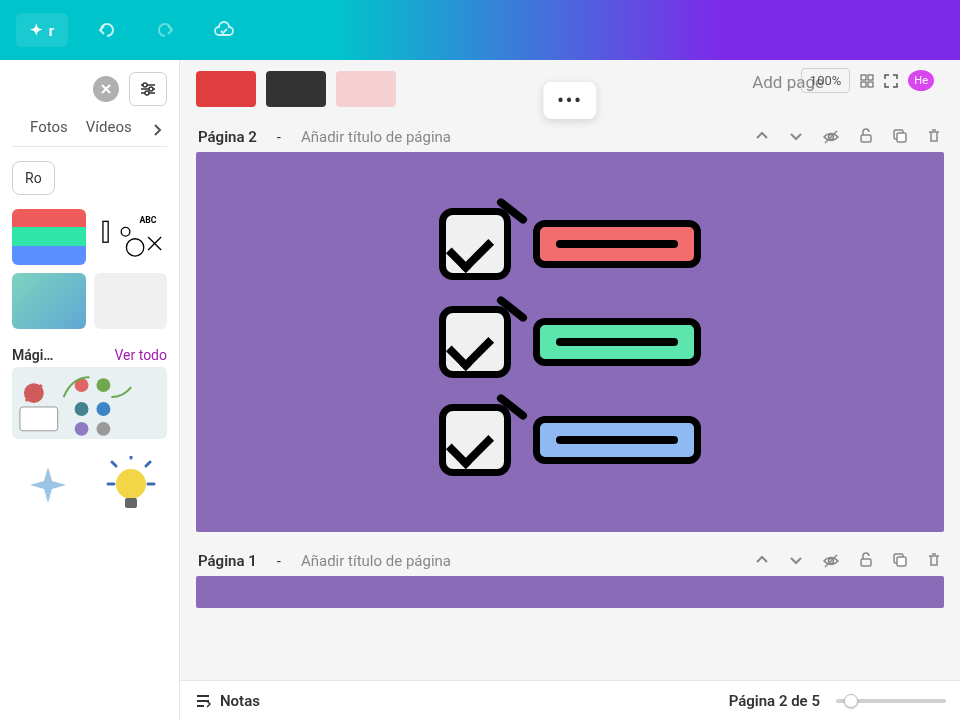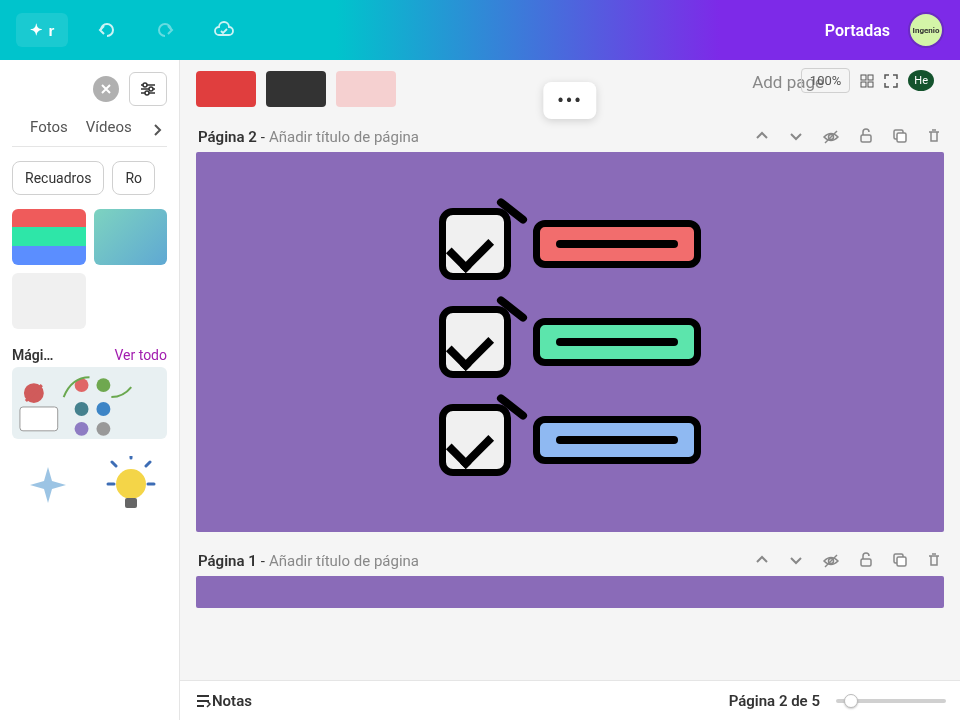--- a/index.html
+++ b/index.html
@@ -42,25 +42,25 @@
 .prev-page { height: 50px; margin: 4px 16px 8px 16px; display: flex; align-items: center; gap: 10px; position: relative; }
 .thumb-strip { display: flex; gap: 10px; }
 .strip-item { height: 36px; width: 60px; border-radius: 4px; }
 .strip-a { background: #e03e3e; }
 .strip-b { background: #333; }
 .strip-c { background: #f5d0d0; }
 .more-pill { position: absolute; left: 50%; transform: translateX(-50%); top: 18px; background: #fff; border-radius: 8px; padding: 8px 14px; font-size: 18px; font-weight: 700; color: #333; box-shadow: 0 2px 8px rgba(0,0,0,0.15); cursor: pointer; letter-spacing: 2px; }
 .add-page-hint { position: absolute; right: 120px; top: 8px; font-size: 17px; color: #888; }
 .zoom-ctrl { position: absolute; right: 10px; top: 4px; display: flex; align-items: center; gap: 10px; font-size: 13px; color: #555; }
 .zoom-ctrl .pill { border: 1px solid #d0d0d0; padding: 4px 8px; border-radius: 4px; text-align: right; }
-.he-btn { background: #14532d; color: #fff; padding: 4px 6px; border-radius: 50%; font-size: 11px; }
+.he-btn { background: #d946ef; color: #fff; padding: 4px 6px; border-radius: 50%; font-size: 11px; }
 
 .page-block { margin: 6px 16px 14px 16px; }
 .page-header { display: flex; align-items: center; justify-content: space-between; padding: 6px 2px; }
-.page-title-group { display: flex; align-items: center; gap: 4px; font-size: 15px; color: #333; }
+.page-title-group { display: flex; align-items: center; gap: 20px; font-size: 15px; color: #333; }
 .page-title-group .bold { font-weight: 600; }
 .page-title-group .hint { color: #888; }
 .page-icons { display: flex; gap: 18px; color: #888; }
 .page-icons span { cursor: pointer; }
 
 .canvas { background: #8a6bb8; border-radius: 2px; height: 380px; display: flex; align-items: center; justify-content: center; }
 .canvas.small { height: 32px; }
 
 
 .checklist { display: flex; flex-direction: column; gap: 26px; }
@@ -69,21 +69,21 @@
 .check-box:after { content: ""; position: absolute; left: 10px; top: 14px; width: 20px; height: 32px; border-right: 8px solid #000; border-bottom: 8px solid #000; transform: rotate(45deg); }
 .check-tail { position: absolute; width: 36px; height: 8px; background: #000; top: -8px; right: -26px; transform: rotate(38deg); border-radius: 4px; }
 .check-bar { width: 168px; height: 48px; border-radius: 12px; border: 7px solid #000; position: relative; }
 .check-bar:after { content: ""; position: absolute; left: 16px; right: 16px; top: 50%; transform: translateY(-50%); height: 8px; background: #000; border-radius: 4px; }
 .bar-red { background: #f26d6d; }
 .bar-green { background: #5ce5ac; }
 .bar-blue { background: #8fb9f2; }
 
 
 .footer { position: absolute; bottom: 0; left: 0; right: 0; height: 40px; background: #fff; border-top: 1px solid #e5e5e5; display: flex; align-items: center; padding: 0 14px; gap: 16px; font-size: 15px; color: #333; }
-.footer .notes { display: flex; align-items: center; font-weight: 600; cursor: pointer; }
+.footer .notes { display: flex; align-items: center; gap: 8px; font-weight: 600; cursor: pointer; }
 .footer .spacer { flex: 1; }
 .footer .pager { font-weight: 600; }
 .slider { width: 110px; height: 4px; background: #d0d0d0; border-radius: 2px; position: relative; }
 .slider-thumb { position: absolute; left: 8px; top: -5px; width: 14px; height: 14px; border-radius: 50%; background: #fff; border: 1px solid #bbb; box-shadow: 0 1px 2px rgba(0,0,0,0.2); }
 
 svg { display: block; }
 </style>
 </head>
 <body>
 
@@ -105,26 +105,20 @@
           <path d="M14 7 L18 11 L14 15" stroke="#fff" stroke-width="2" fill="none"></path>
         </svg>
     </button>
     <button class="icon-btn">
       <svg width="24" height="24" viewBox="0 0 24 24">
           <path d="M7 17 A4 4 0 0 1 7 9 A5 5 0 0 1 17 9 A4 4 0 0 1 17 17 Z" stroke="#fff" stroke-width="1.8" fill="none"></path>
           <path d="M9 13 L11 15 L15 11" stroke="#fff" stroke-width="1.8" fill="none"></path>
         </svg>
     </button>
   </div>
-  <div class="top-right">
-    <span class="doc-title">Portadas</span>
-    <div class="avatar">
-        <span>Ingenio</span>
-      </div>
-  </div>
 </div>
 
 <div class="main">
 
   <div class="sidebar">
     <div class="search-row">
       <div style="flex:1;"></div>
       <button class="clear-btn">
         <svg width="12" height="12" viewBox="0 0 12 12">
             <path d="M2 2 L10 10 M10 2 L2 10" stroke="#fff" stroke-width="2"></path>
@@ -145,26 +139,35 @@
       <span class="tab">Fotos</span>
       <span class="tab">Vídeos</span>
       <span class="chev">
         <svg width="14" height="14" viewBox="0 0 14 14">
             <path d="M5 2 L10 7 L5 12" stroke="#555" stroke-width="2" fill="none"></path>
           </svg>
       </span>
     </div>
 
     <div class="chips">
-      <div class="chip">Recuadros</div>
       <div class="chip">Ro</div>
     </div>
 
     <div class="thumb-grid">
       <div class="thumb checklist"></div>
+      <div class="thumb doodle">
+        <svg width="100%" height="100%" viewBox="0 0 80 56">
+            <text x="50" y="12" font-size="10" font-weight="700">ABC</text>
+            <circle cx="45" cy="40" r="10" fill="none" stroke="#000" stroke-width="1.5"></circle>
+            <rect x="8" y="10" width="6" height="24" fill="none" stroke="#000" stroke-width="1.5"></rect>
+            <path d="M60 28 L75 43" stroke="#000" stroke-width="1.5"></path>
+            <path d="M60 43 L75 28" stroke="#000" stroke-width="1.5"></path>
+            <circle cx="34" cy="22" r="5" fill="none" stroke="#000" stroke-width="1.5"></circle>
+          </svg>
+      </div>
       <div class="thumb" style="background: linear-gradient(135deg,#7dd3c0,#5fa8d3);"></div>
       <div class="thumb"></div>
     </div>
 
     <div class="section-head">
       <span class="label">Mági…</span>
       <span class="link">Ver todo</span>
     </div>
     <div class="magi-thumb">
       <svg width="100%" height="100%" viewBox="0 0 156 72">

